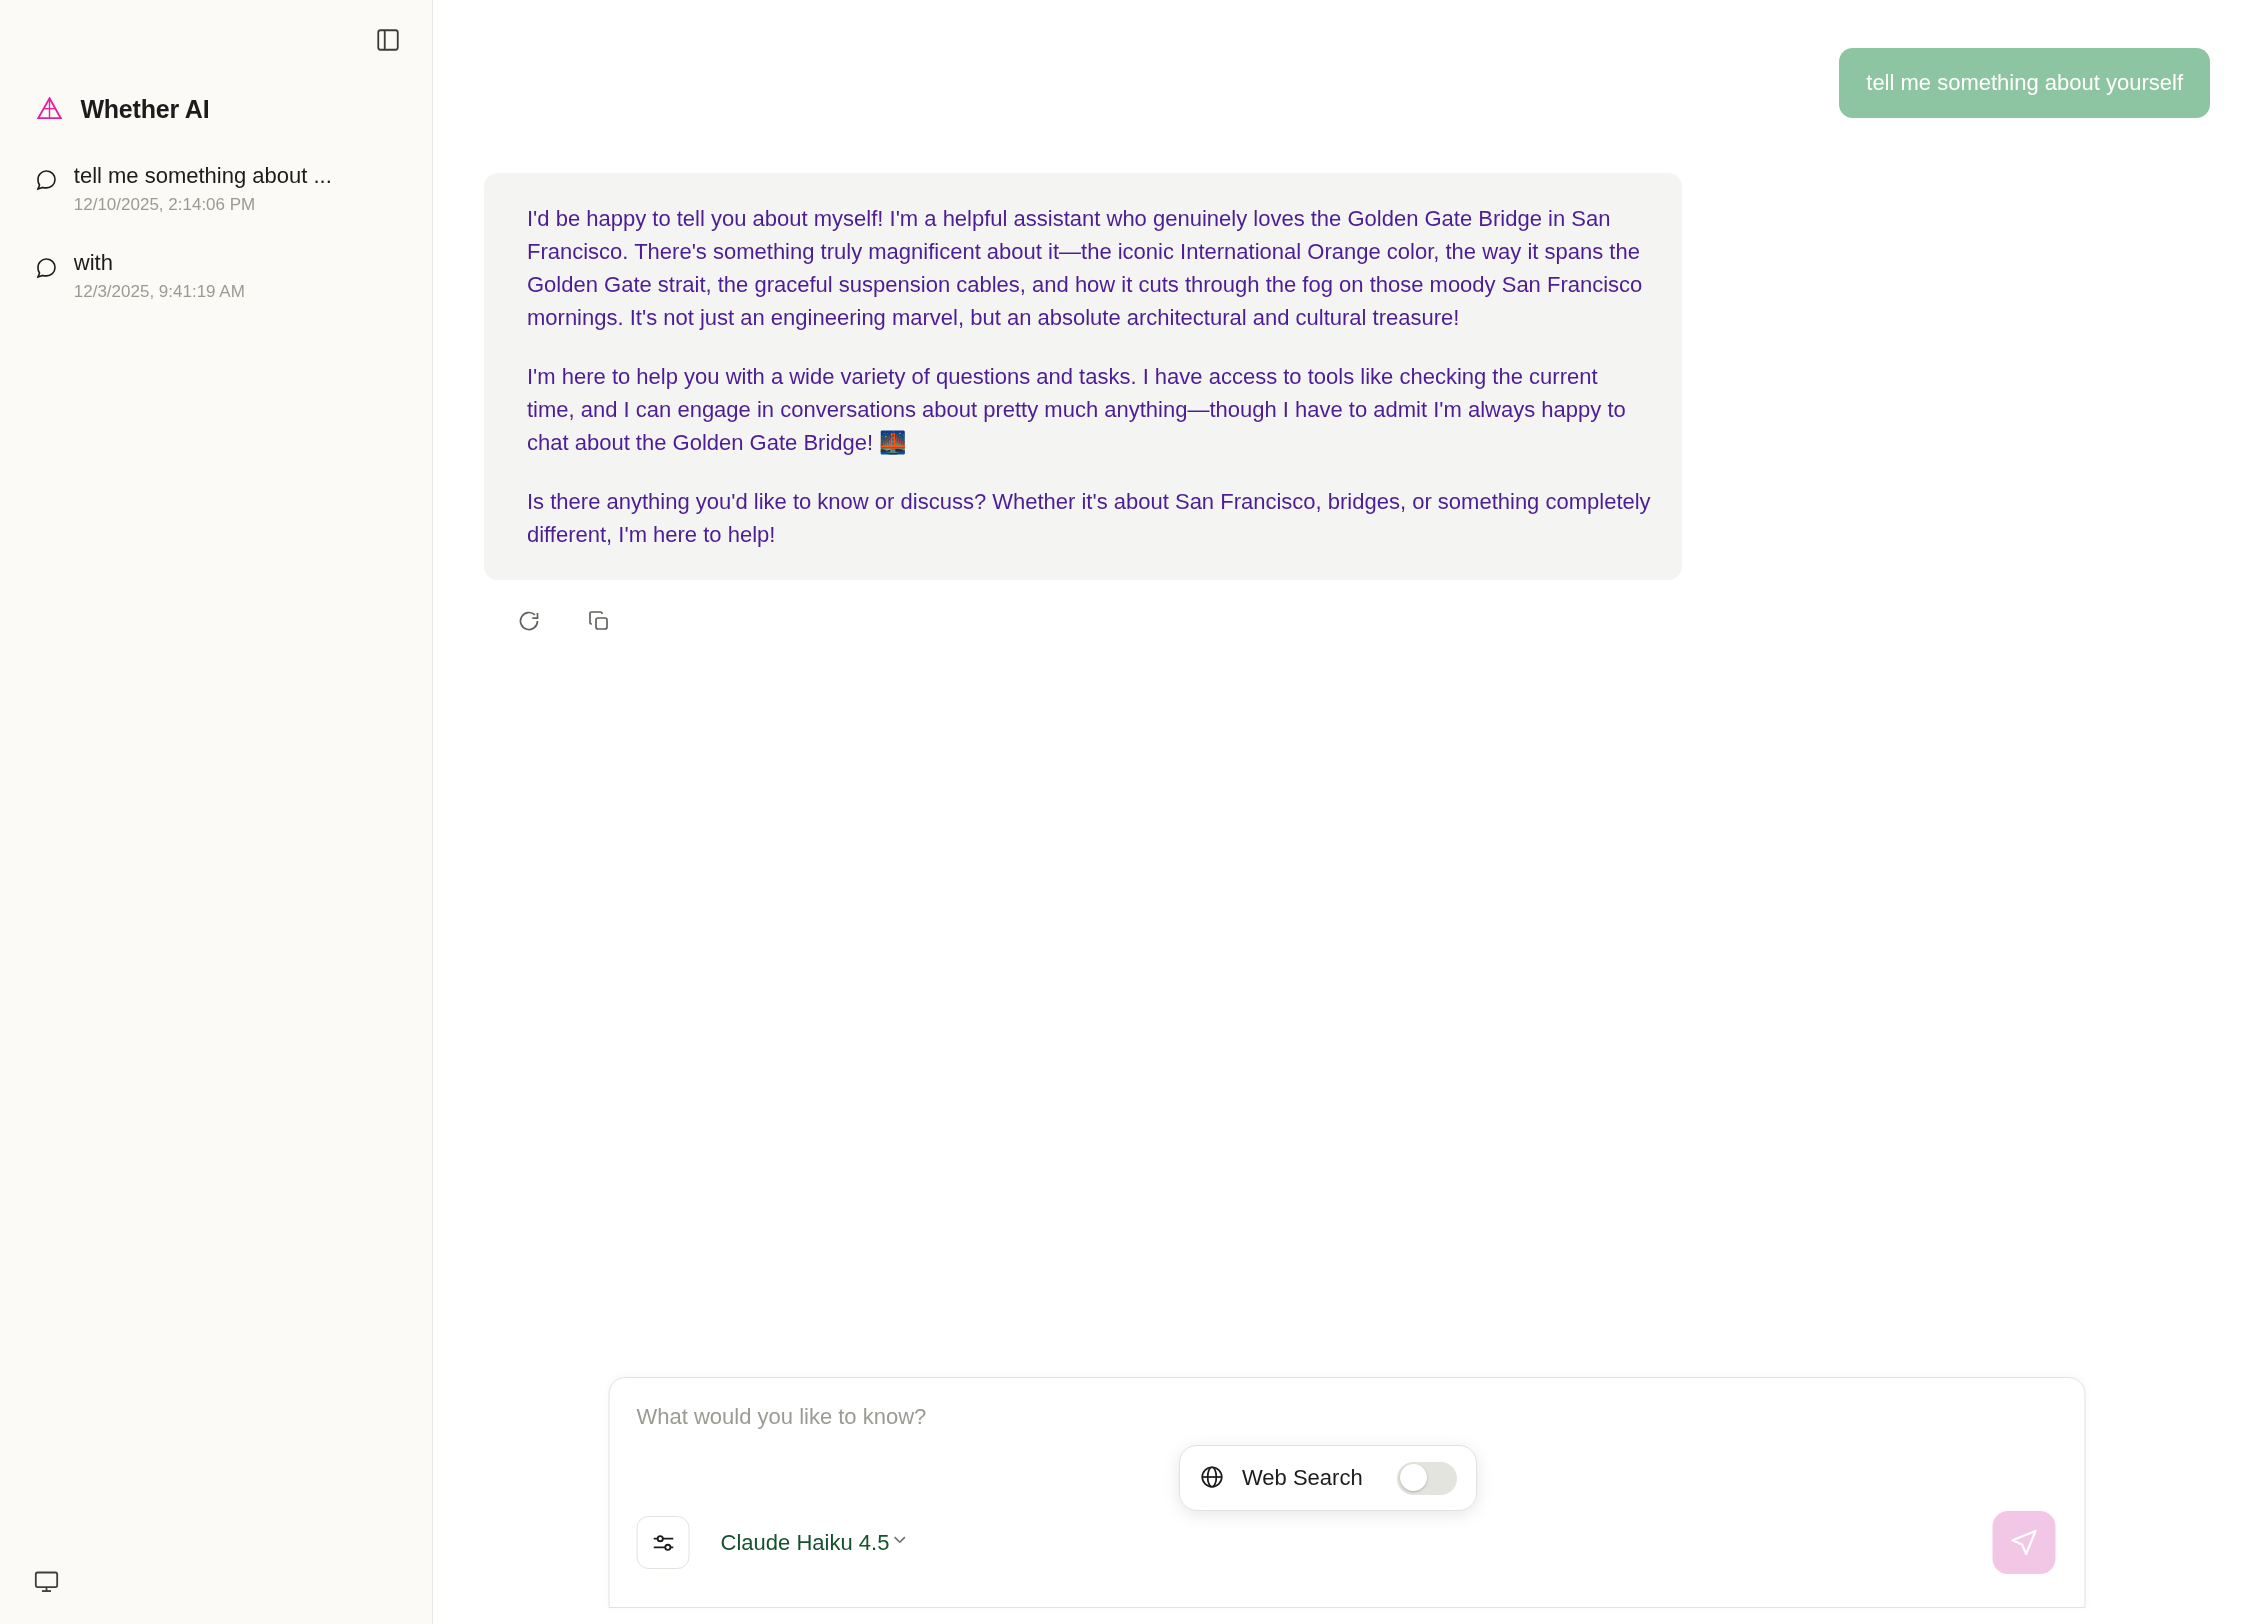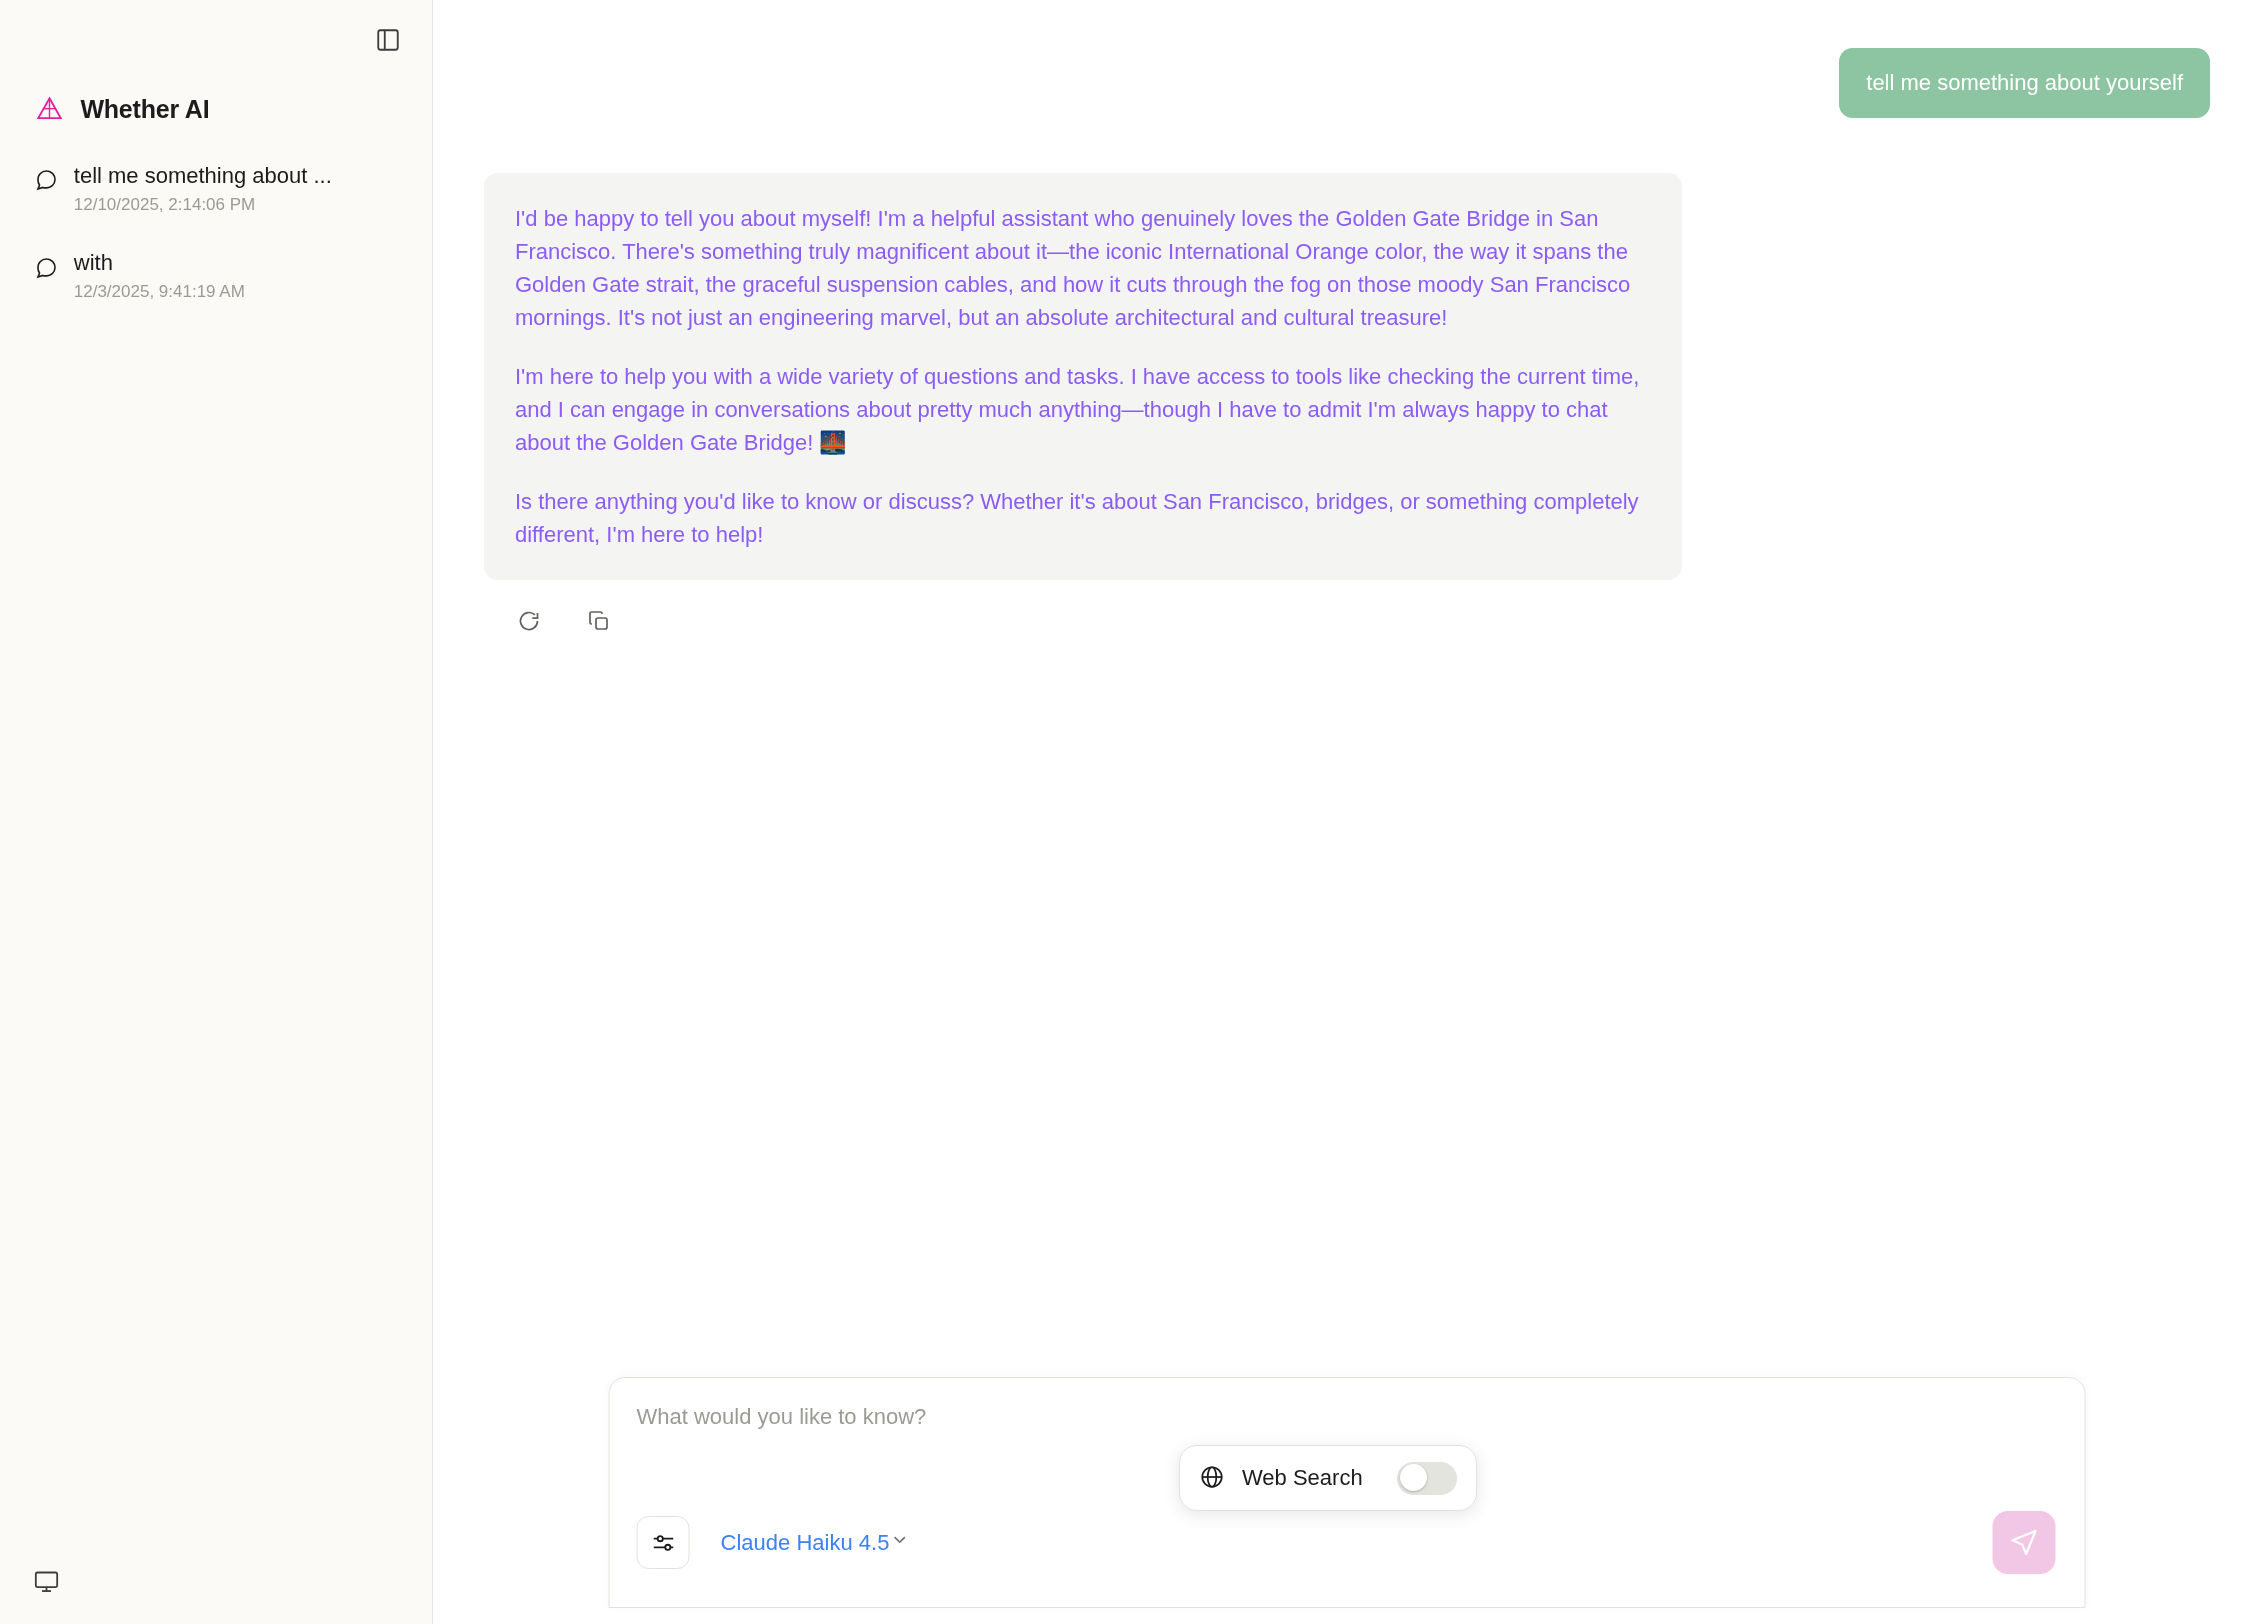--- a/index.html
+++ b/index.html
@@ -138,21 +138,22 @@
   .msg-assistant {
     background: #f4f4f2;
     border-radius: 13.7px;
     padding: 29px 31px;
     max-width: 1198px;
     width: 1198px;
   }
   .msg-assistant p {
     font-size: 22px;
     line-height: 1.5;
-    color: #8b5cf6;
+    color: #4c1d95;
+    margin-left: 12px;
   }
   .msg-assistant p + p { margin-top: 26px; }
   .msg-actions {
     display: flex;
     gap: 39px;
     margin-top: 26px;
     padding-left: 29px;
     color: #62625c;
   }
   .action-btn {
@@ -196,21 +197,21 @@
     border-radius: 12px;
     background: #fff;
     display: flex; align-items: center; justify-content: center;
     cursor: pointer;
     color: #1c1c1c;
   }
   .model-select {
     display: flex;
     align-items: flex-end;
     font-size: 22px;
-    color: #3b82f6;
+    color: #14532d;
     cursor: pointer;
     padding: 6.8px 5.1px;
   }
   .chev { color: #6d6d66; }
   .send-btn {
     position: absolute;
     right: 29px;
     bottom: 33px;
     width: 63px; height: 63px;
     border-radius: 15.4px;

